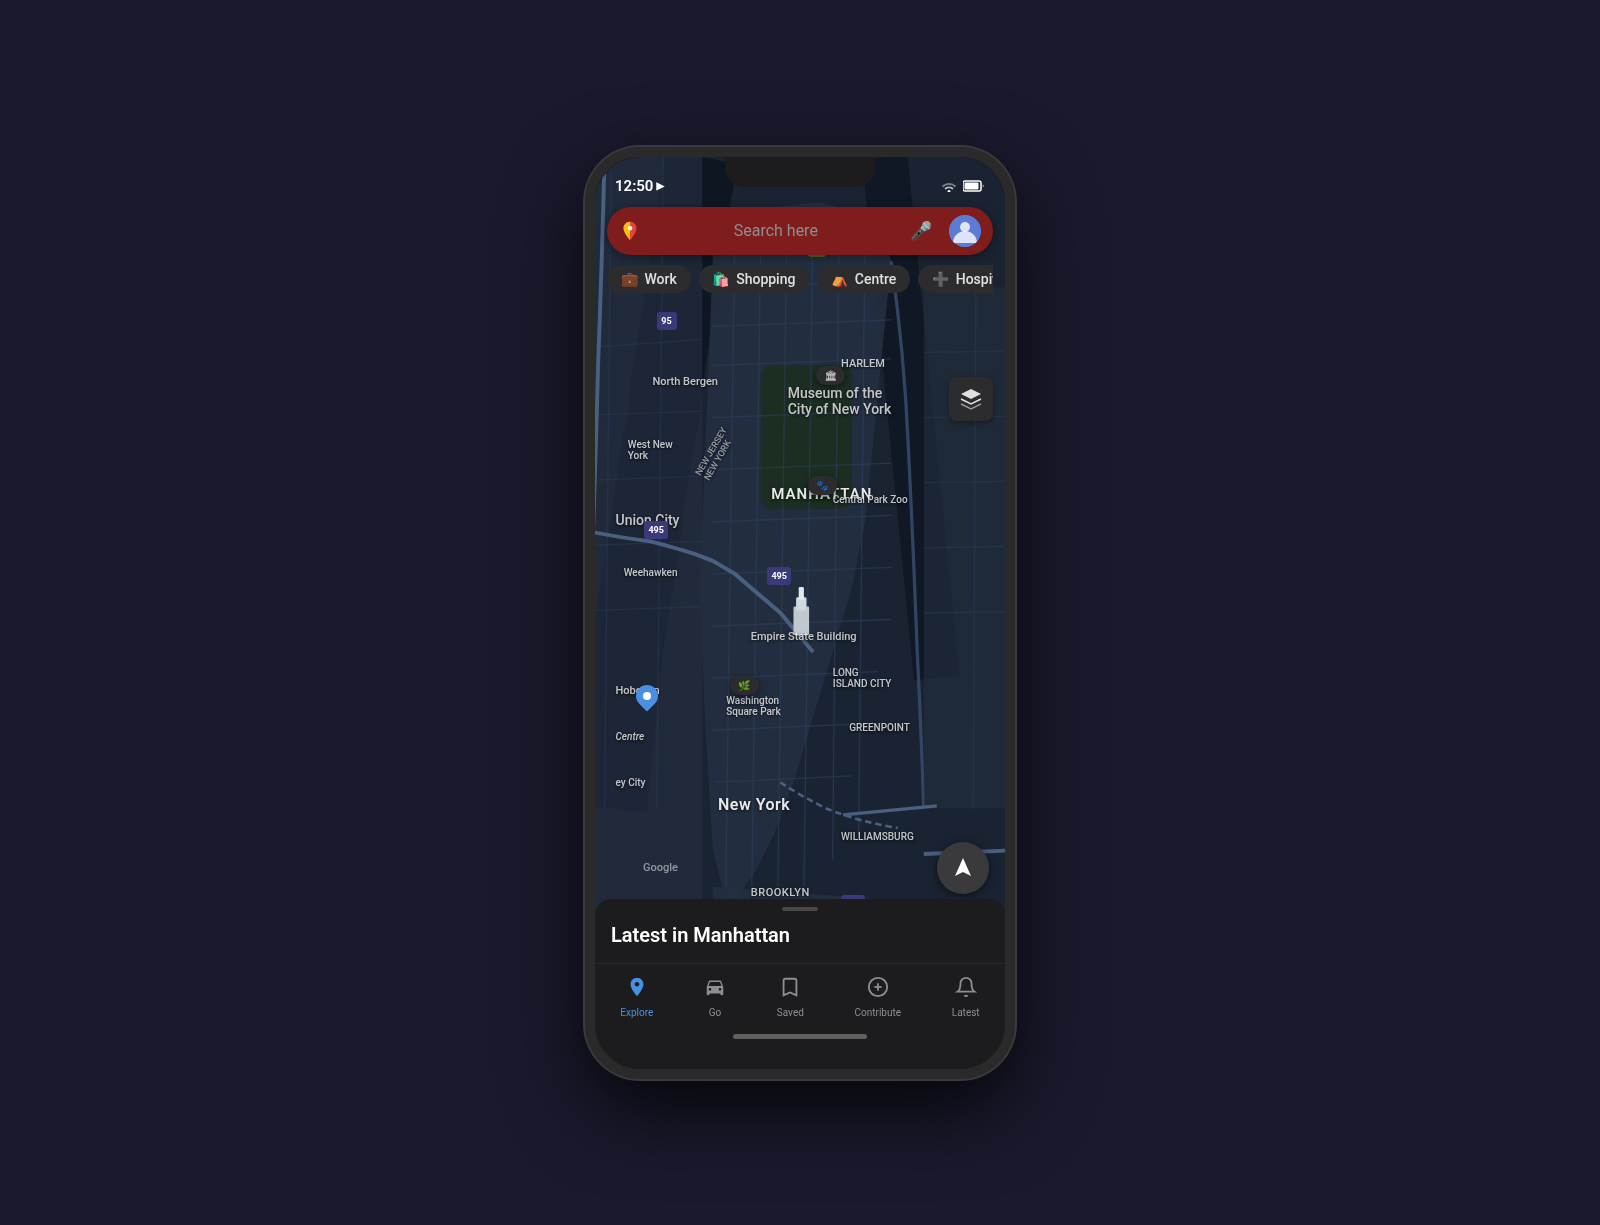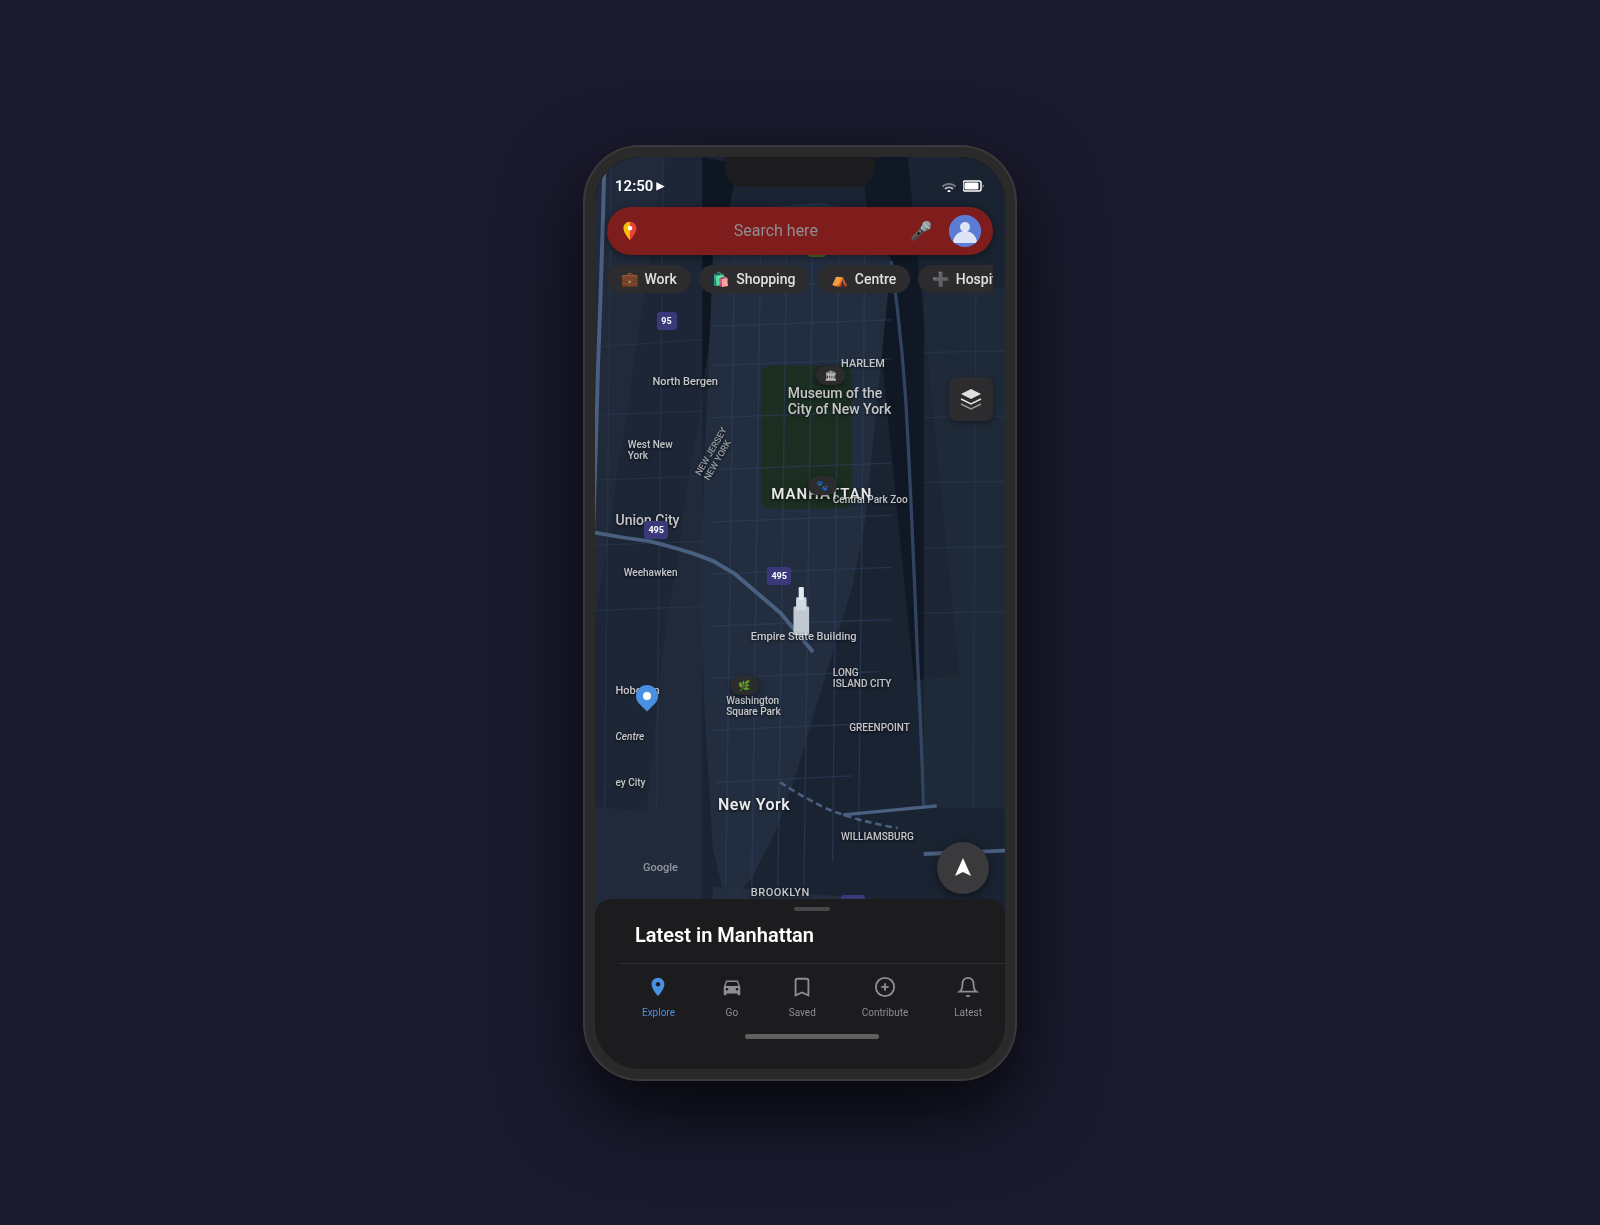--- a/index.html
+++ b/index.html
@@ -236,21 +236,20 @@
     
     .bottom-sheet {
       position: absolute;
       bottom: 0;
       left: 0;
       right: 0;
       background: #1c1c1e;
       border-radius: 16px 16px 0 0;
       z-index: 60;
       padding-bottom: 30px;
-      padding-left: 24px;
     }
 
     .sheet-handle {
       width: 36px;
       height: 4px;
       background: #48484a;
       border-radius: 2px;
       margin: 8px auto 12px;
     }
 

